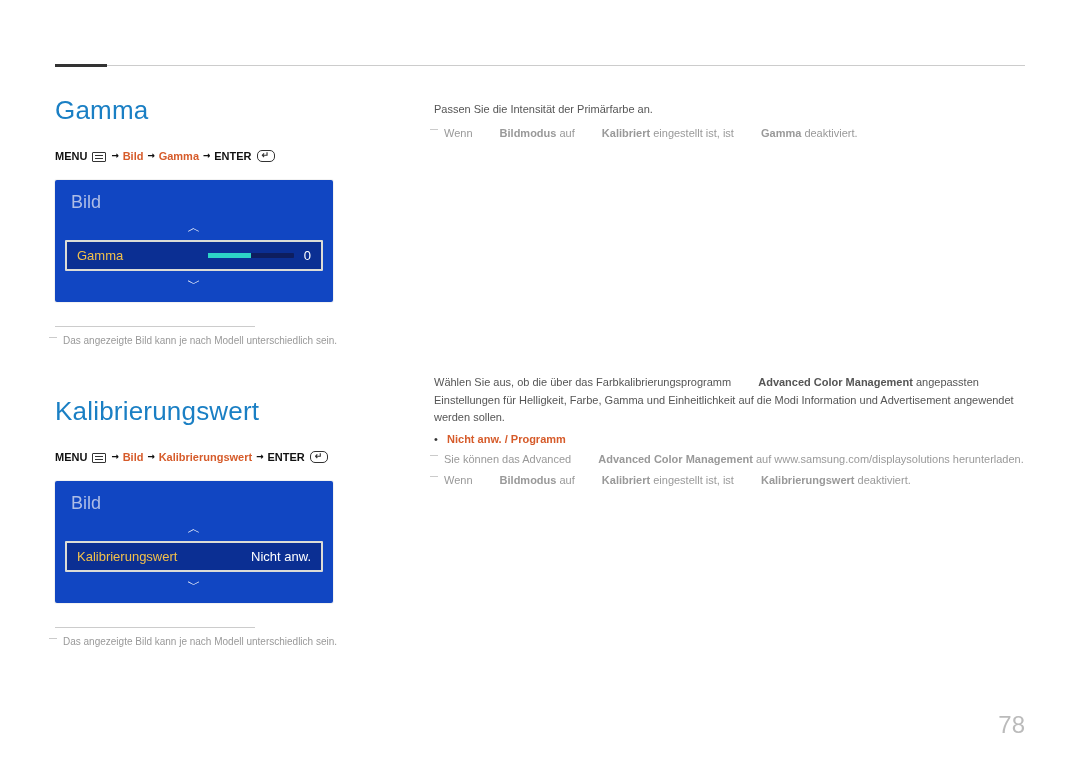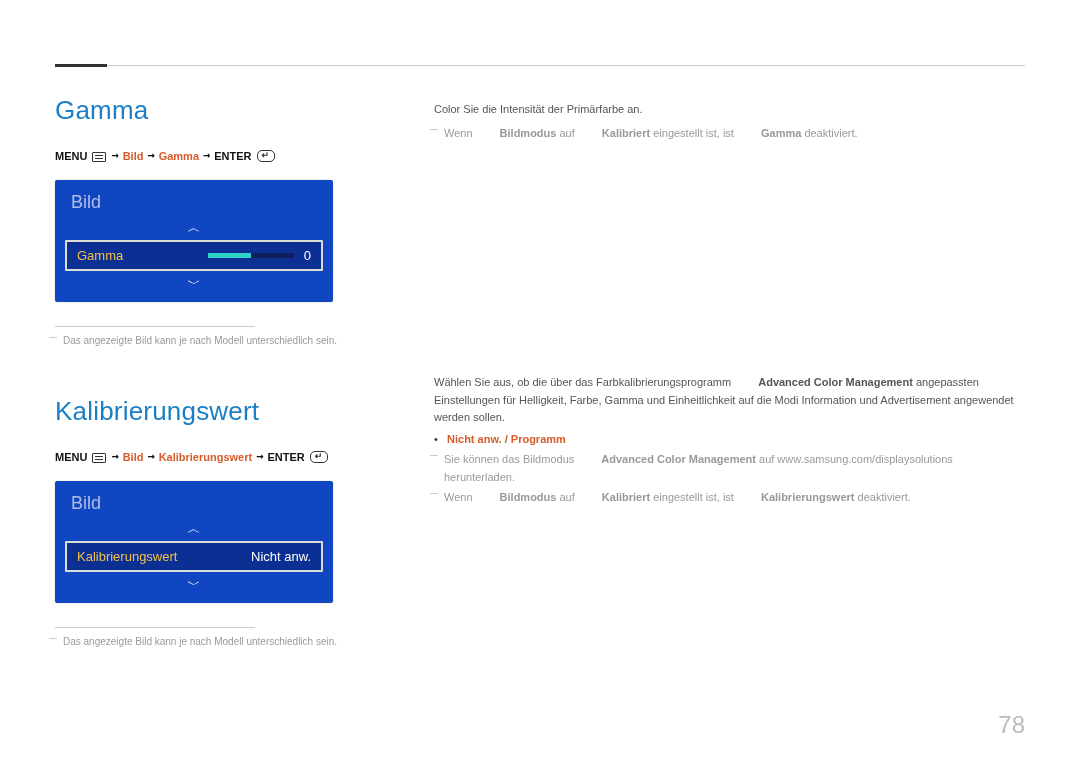--- a/index.html
+++ b/index.html
@@ -265,36 +265,36 @@
       </div>
 
       <div class="footnote-rule"></div>
       <div class="footnote">Das angezeigte Bild kann je nach Modell unterschiedlich sein.</div>
     </div>
   </div>
 
   <div class="right-col">
 
     <div>
-      <p class="body-text">Color Sie die Intensität der Primärfarbe an.</p>
+      <p class="body-text">Passen Sie die Intensität der Primärfarbe an.</p>
       <p class="body-note">
         <span>Wenn </span><b>Bildmodus</b><span> auf </span><b>Kalibriert</b><span> eingestellt ist, ist </span><b>Gamma</b><span> deaktiviert.</span>
       </p>
     </div>
 
     <div style="margin-top: 232px;">
       <p class="body-text">
         <span>Wählen Sie aus, ob die über das Farbkalibrierungsprogramm </span><b>Advanced Color Management</b><span> angepassten Einstellungen für Helligkeit, Farbe, Gamma und Einheitlichkeit auf die Modi Information und Advertisement angewendet werden sollen.</span>
       </p>
       <p class="bullet-row">
         <span>•</span>&nbsp;&nbsp;
         <span class="accent">Nicht anw.</span><span class="accent"> / </span><span class="accent">Programm</span>
       </p>
       <p class="body-note">
-        <span>Sie können das Bildmodus </span><b>Advanced Color Management</b><span> auf www.samsung.com/displaysolutions herunterladen.</span>
+        <span>Sie können das Advanced </span><b>Advanced Color Management</b><span> auf www.samsung.com/displaysolutions herunterladen.</span>
       </p>
       <p class="body-note">
         <span>Wenn </span><b>Bildmodus</b><span> auf </span><b>Kalibriert</b><span> eingestellt ist, ist </span><b>Kalibrierungswert</b><span> deaktiviert.</span>
       </p>
     </div>
   </div>
 </div>
 
 <div class="page-number">78</div>
 

